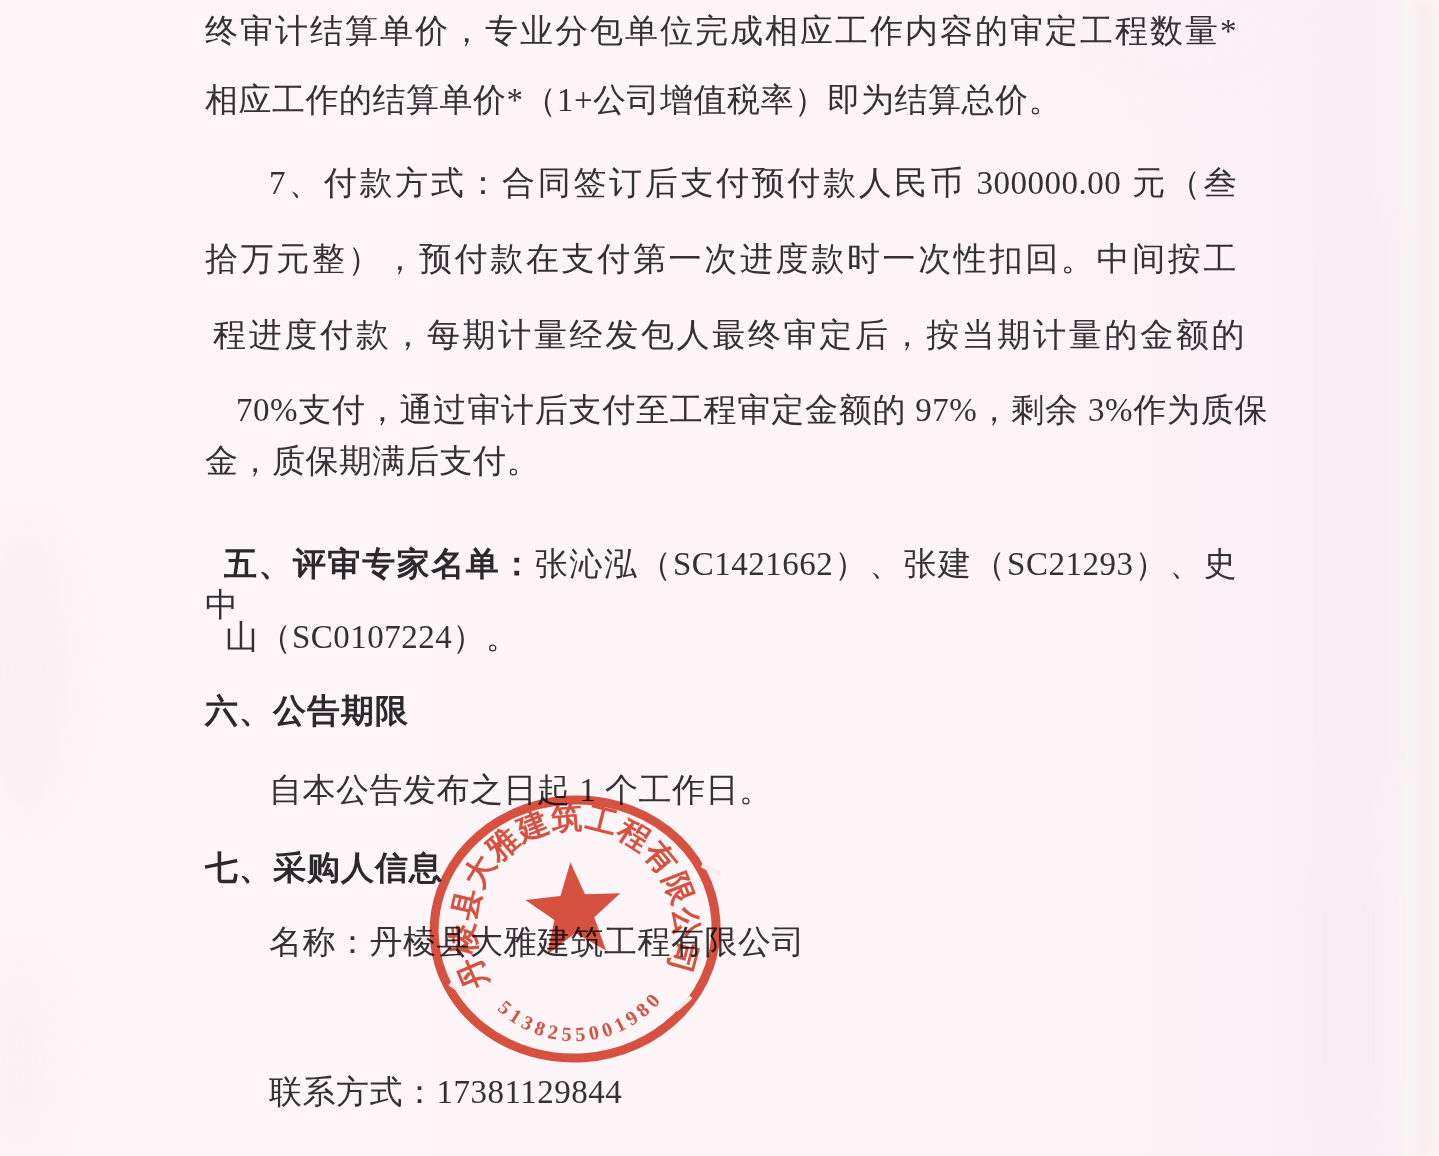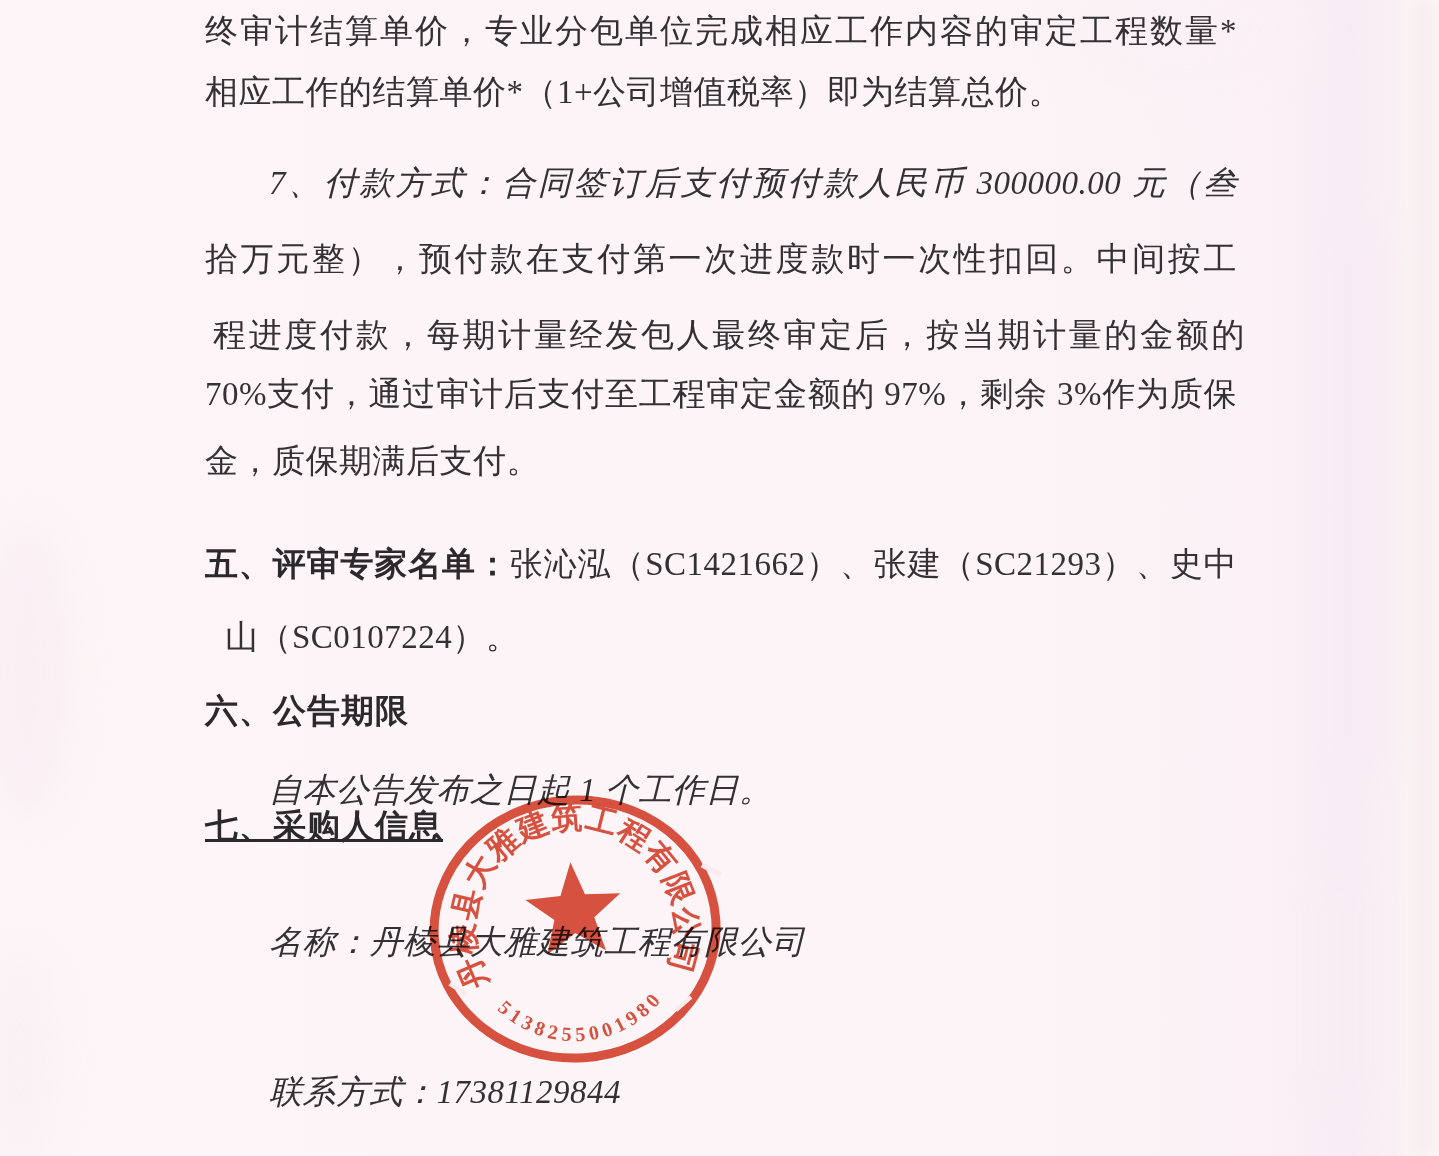--- a/index.html
+++ b/index.html
@@ -26,44 +26,44 @@
 
   .line {
     position:absolute;
     left:205px; width:1032px;
     font-size:33px;
     line-height:1.25;
     letter-spacing:.5px;
     white-space:normal;
   }
   .justify { text-align:justify; text-align-last:justify; }
-  .indent  { padding-left:64px; width:968px;font-style:italic; }
+  .indent  { padding-left:64px; width:968px; }
   .heading {
     font-family:"Liberation Sans","DejaVu Sans",sans-serif;
     font-weight:700; color:#2c292c;
     letter-spacing:1px;
   }
   .heading-inline {
     font-family:"Liberation Sans","DejaVu Sans",sans-serif;
-    font-weight:700; color:#2c292c;
+    font-weight:700; color:#2c292c;margin-left:19px;
   }
 
   
   .l1  { top:11px; }
-  .l2  { top:72px; }
+  .l2  { top:80px; }
   .l3  { top:163px; }
   .l4  { top:239px; }
   .l5  { top:315px;margin-left:8px; }
-  .l6  { top:374px; }
+  .l6  { top:390px;margin-left:31px; }
   .l7  { top:443px;font-family:Liberation Mono, monospace; }
   .l8  { top:543px; }
   .l9  { top:617px;margin-left:20px; }
   .l10 { top:690px; }
   .l11 { top:770px; }
-  .l12 { top:805px;text-decoration:underline; }
+  .l12 { top:847px; }
   .l13 { top:922px; }
   .l14 { top:999px; }
   .l15 { top:1072px; }
 
   .seal {
     position:absolute;
     left:418px; top:779px;
     width:314px; height:298px;
     mix-blend-mode:multiply;
     opacity:.92;

